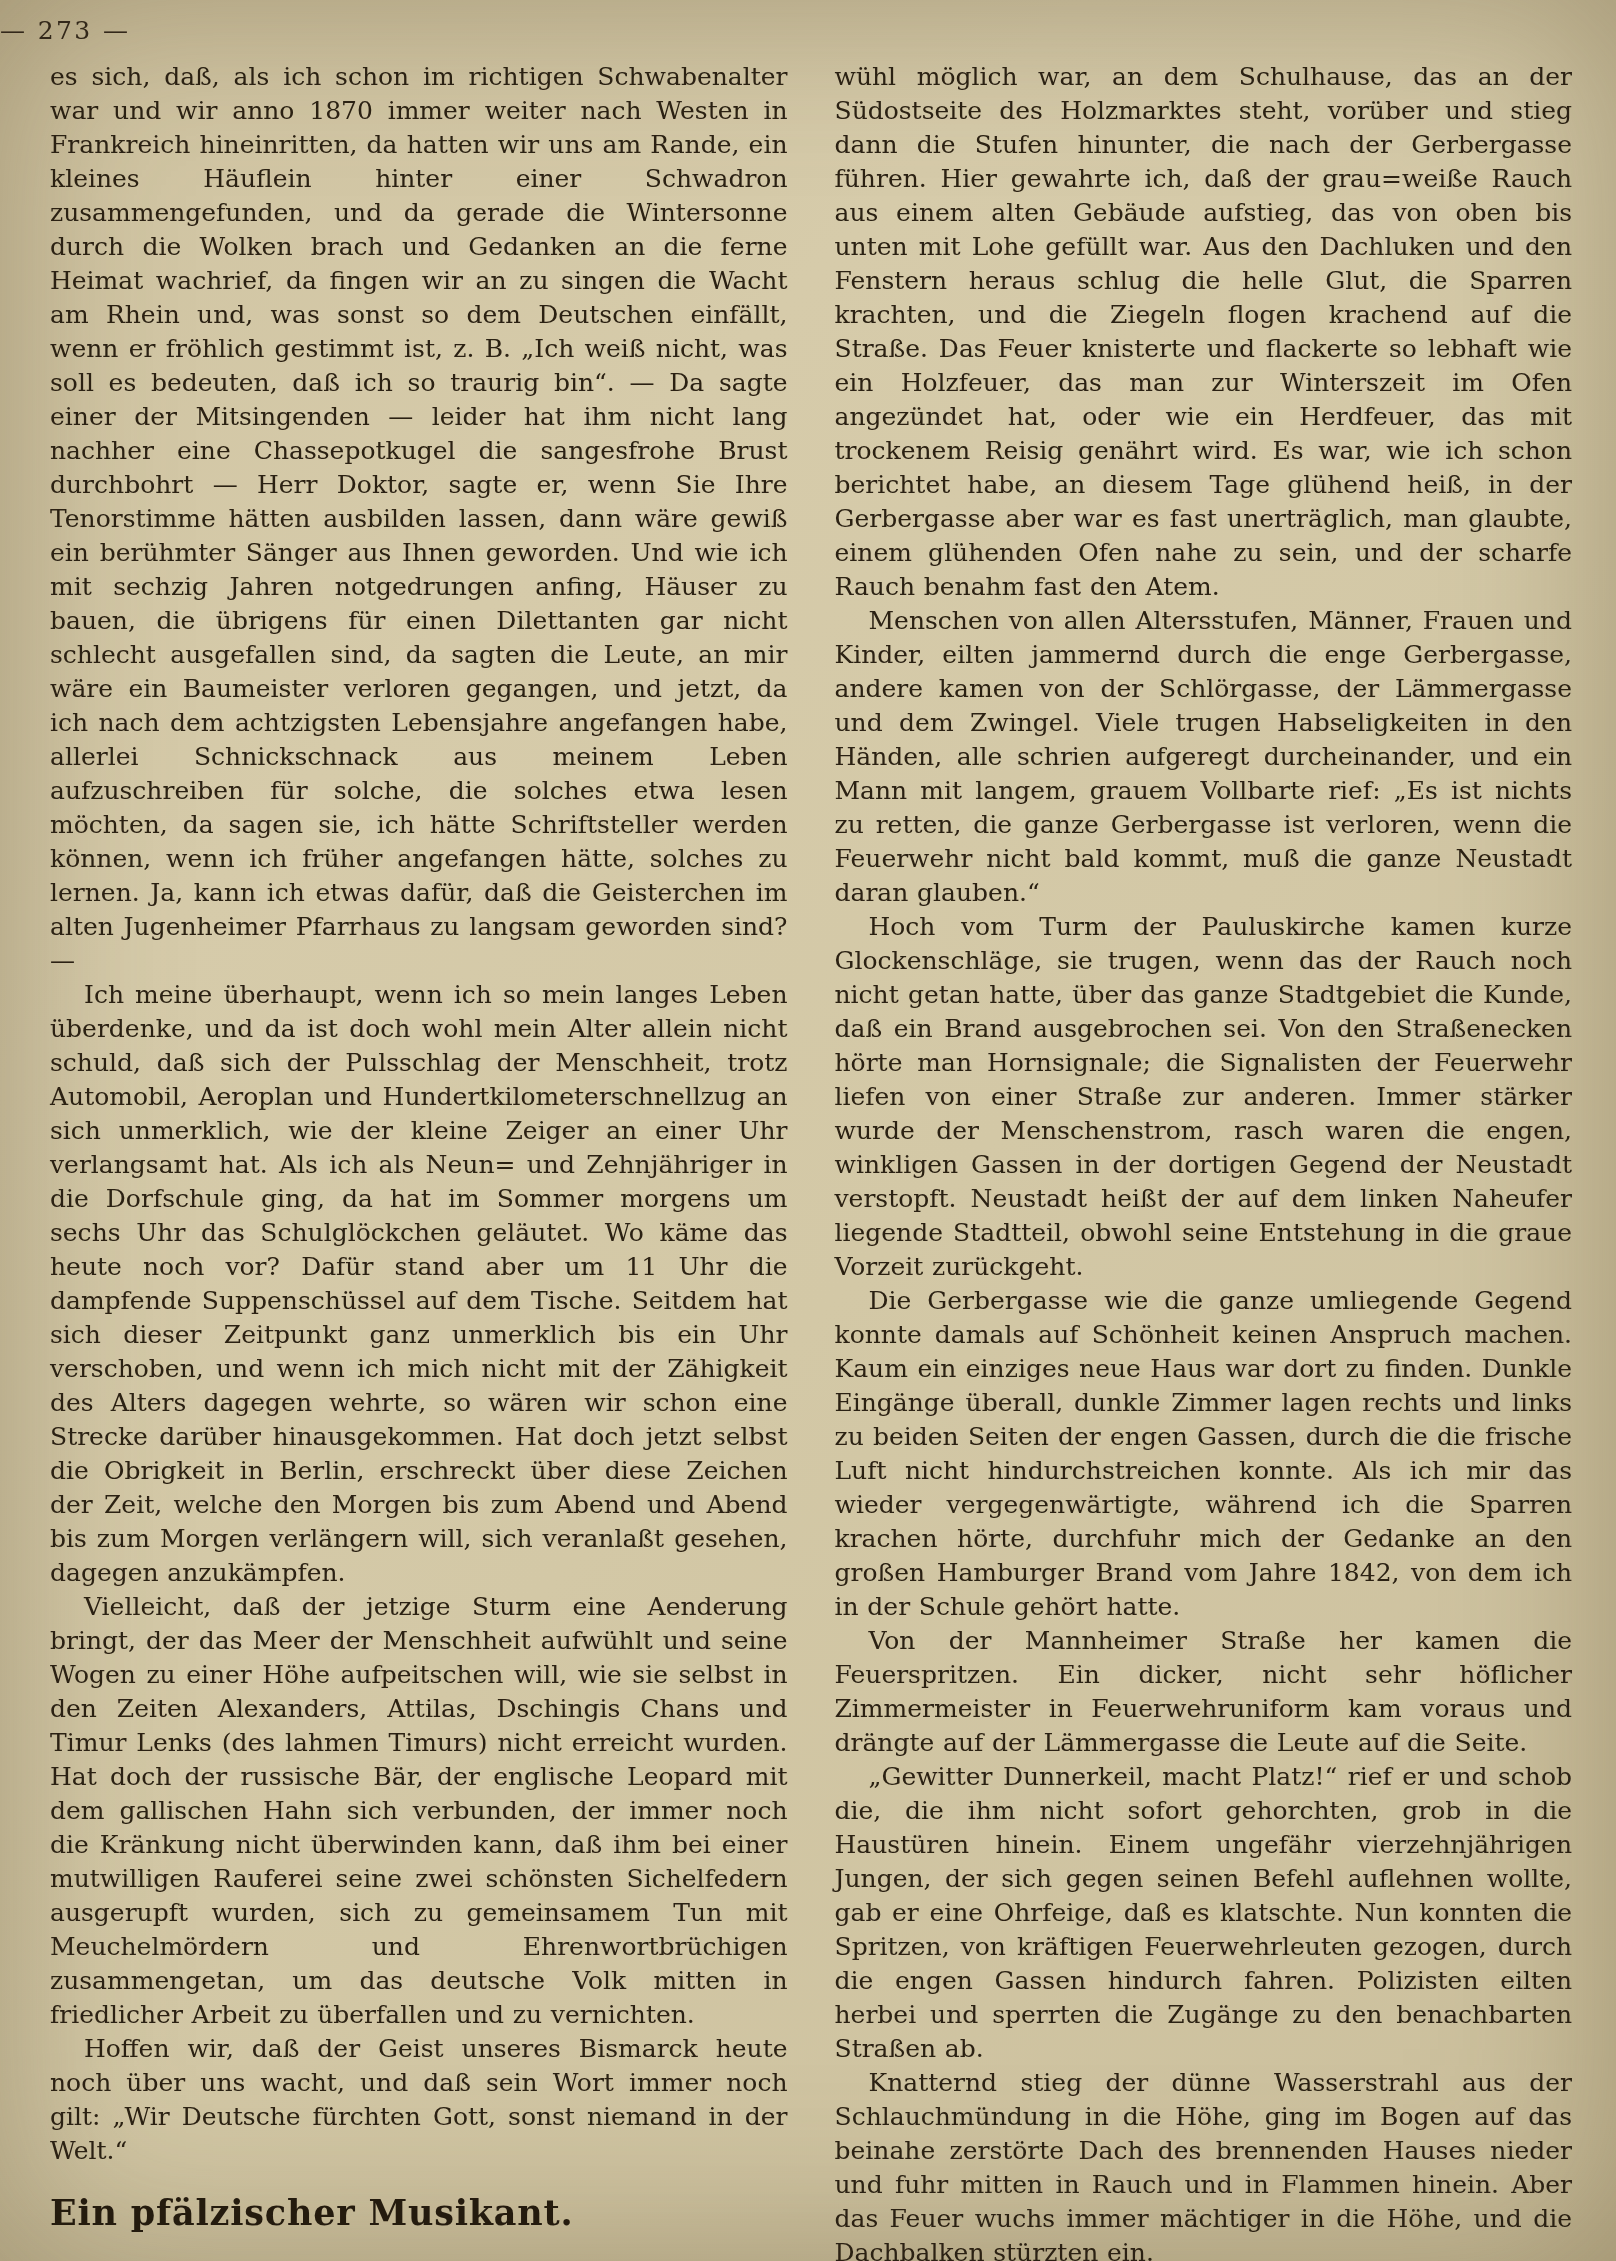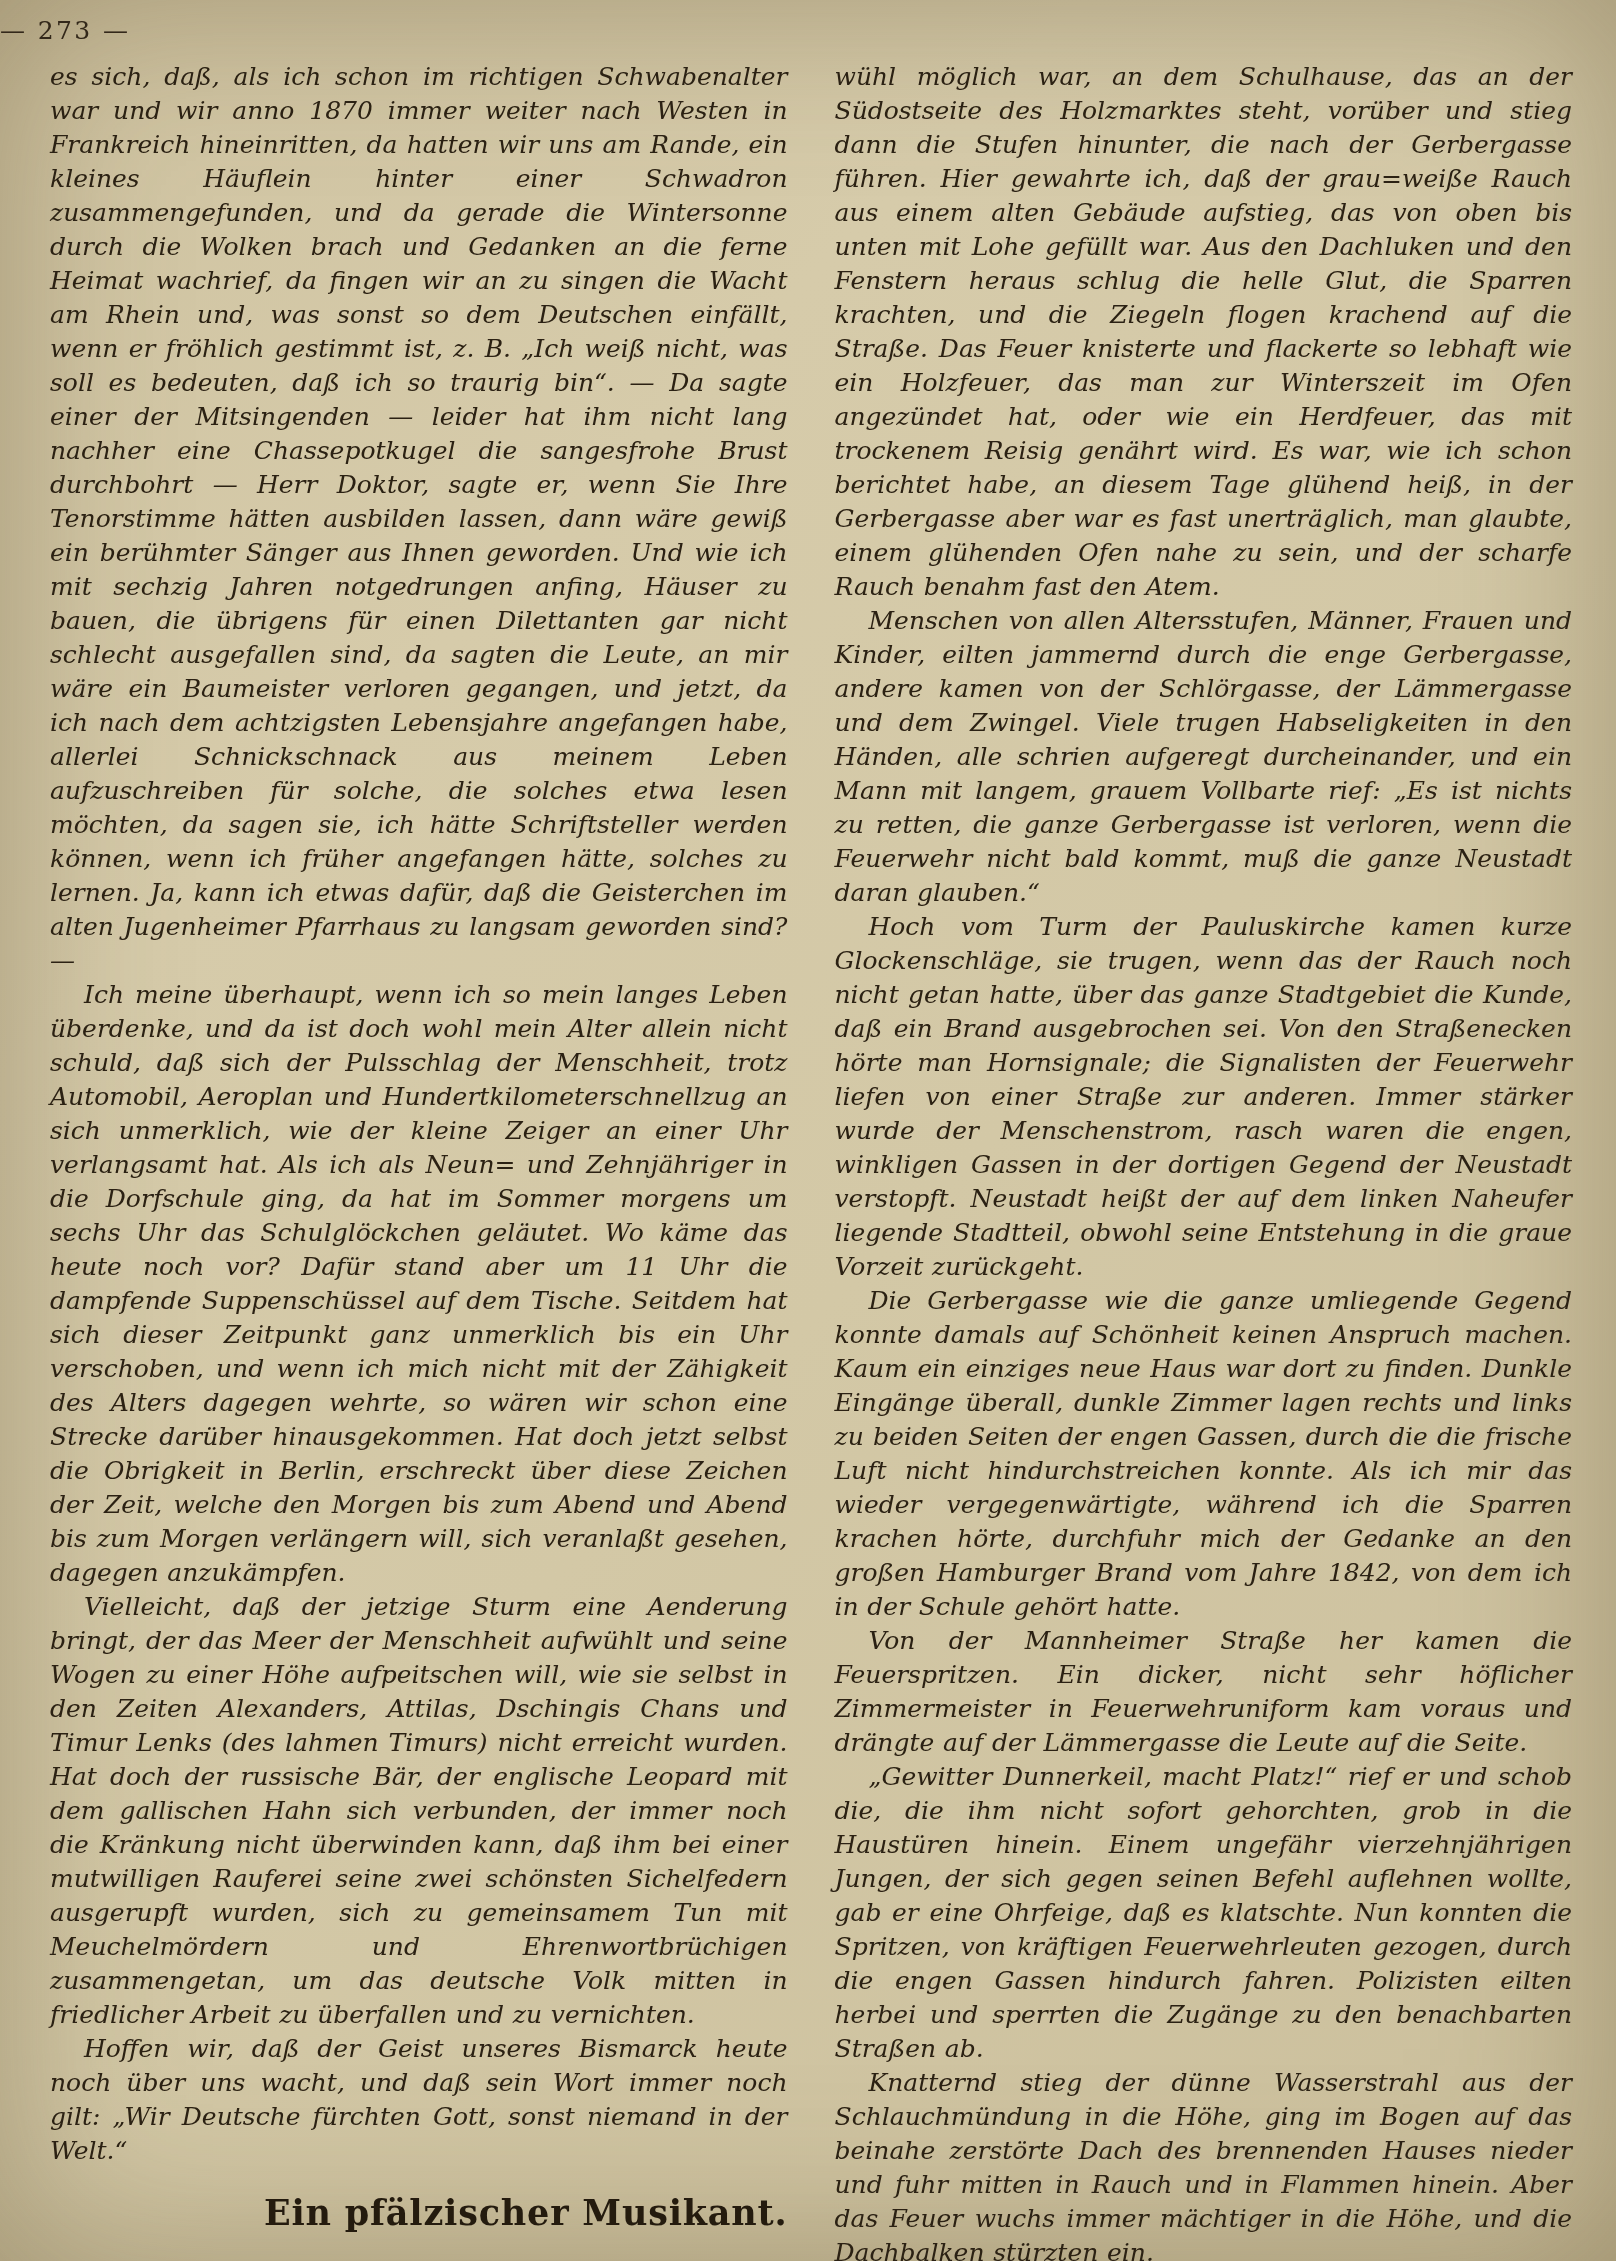--- a/index.html
+++ b/index.html
@@ -38,25 +38,24 @@
     min-width: 0;
     hyphens: auto;
   }
   .col p {
     margin: 0;
     font-size: 25px;
     line-height: 34px;
     text-align: justify;
     text-indent: 34px;
     word-spacing: 0.8px;
-    font-style: italic;
   }
   .col p.cont { text-indent: 0; }
   .story-head {
-    text-align: right;
+    text-align: left;
     margin-top: 24px;
     margin-bottom: 11.3px;
   }
   .story-title {
     font-size: 35px;
     font-weight: bold;
     letter-spacing: 0.8px;
     margin: 0 0 14.5px 0;
     color: #241b0e;
   }

